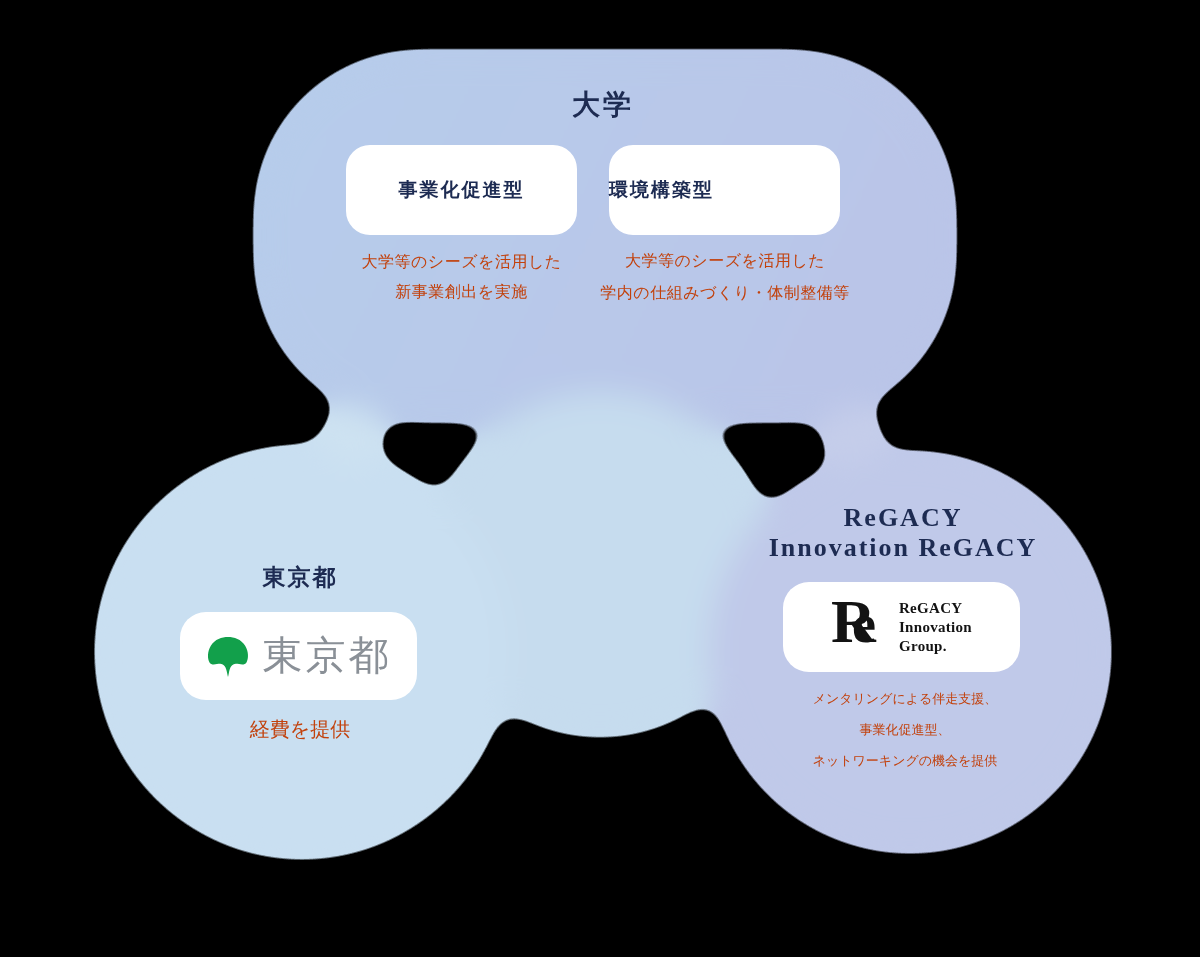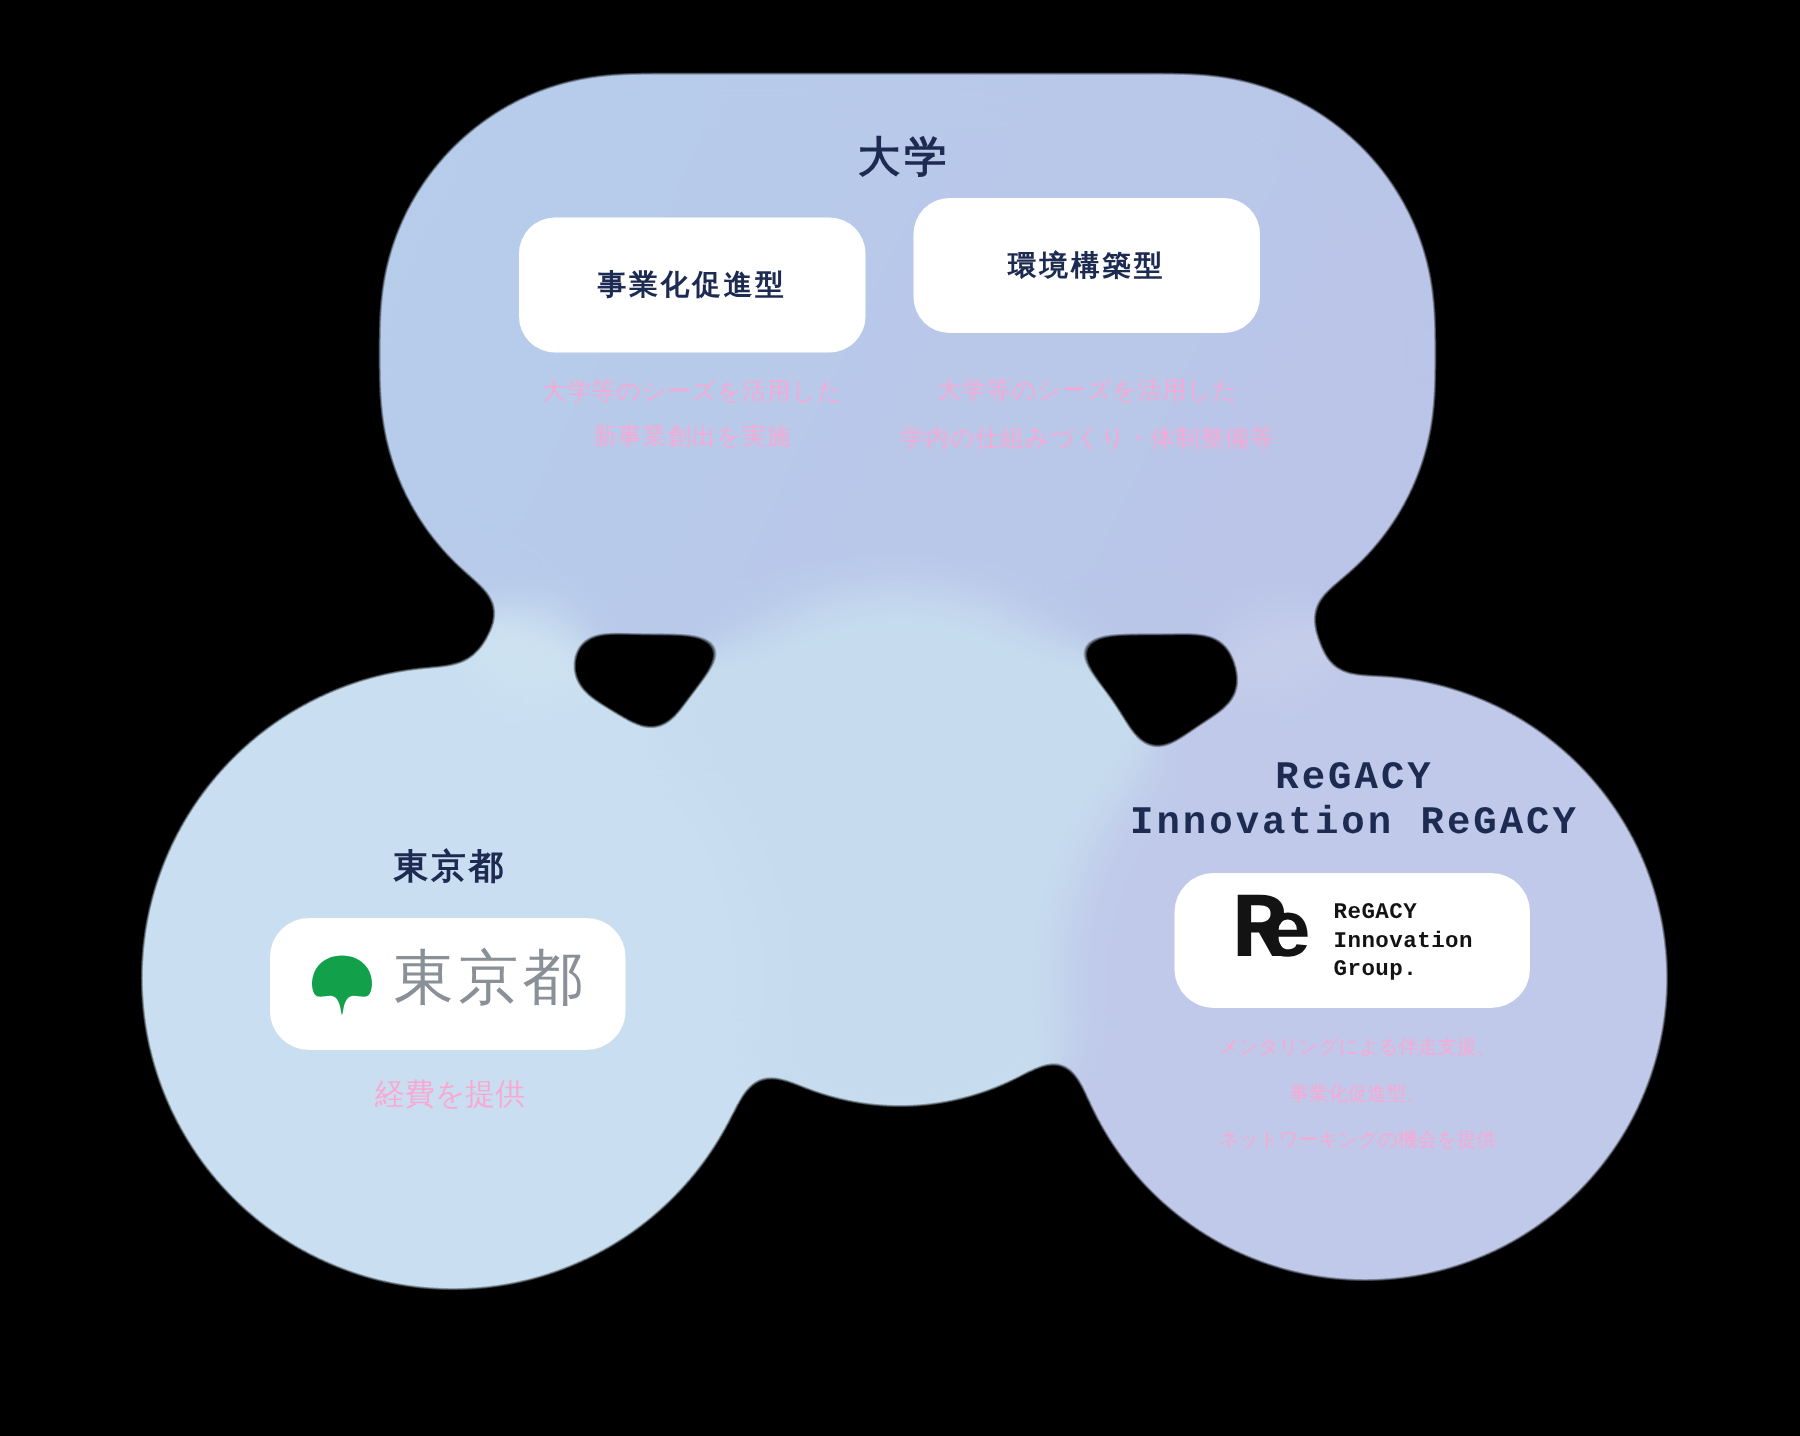--- a/index.html
+++ b/index.html
@@ -1,32 +1,32 @@
 <!DOCTYPE html>
 <html><head>
 <meta charset="utf-8">
 <style>
   html,body{margin:0;padding:0;background:#000;}
   #stage{
     position:relative;width:1200px;height:957px;background:#000;overflow:hidden;
-    font-family:Liberation Mono, monospace;
+    font-family:Liberation Serif, serif;
   }
   #blob-layer{position:absolute;left:0;top:0;width:1200px;height:957px;}
   .abs{position:absolute;}
   .ctr{text-align:center;}
   .title{color:#1d2b52;font-weight:700;margin:0;}
-  .body-text{color:#f9a8d4;}
+  .body-text{color:#c2410c;}
   .card{position:absolute;background:#ffffff;}
 
   
   #u-title{left:250px;top:86px;width:706px;font-size:28px;letter-spacing:3px;}
   #u-card1{left:346px;top:145px;width:231px;height:90px;border-radius:24px;
            display:flex;align-items:center;justify-content:center;}
-  #u-card2{left:609px;top:132px;width:231px;height:90px;border-radius:24px;
-           display:flex;align-items:center;justify-content:center;}
+  #u-card2{left:609px;top:145px;width:231px;height:90px;border-radius:24px;
+           display:flex;align-items:center;justify-content:flex-start;}
   .card-heading{font-size:19px;font-weight:700;letter-spacing:2px;color:#1d2b52;}
   #u-desc1{left:346px;top:247px;width:231px;font-size:16px;line-height:30px;
            letter-spacing:0.5px;white-space:nowrap;}
   #u-desc2{left:595px;top:245px;width:260px;font-size:16px;line-height:32px;
            letter-spacing:0.5px;white-space:nowrap;}
 
   
   #t-title{left:150px;top:562px;width:300px;font-size:23px;letter-spacing:2px;}
   #t-card{left:180px;top:612px;width:237px;height:88px;border-radius:26px;
           display:flex;align-items:center;justify-content:center;gap:13px;}

